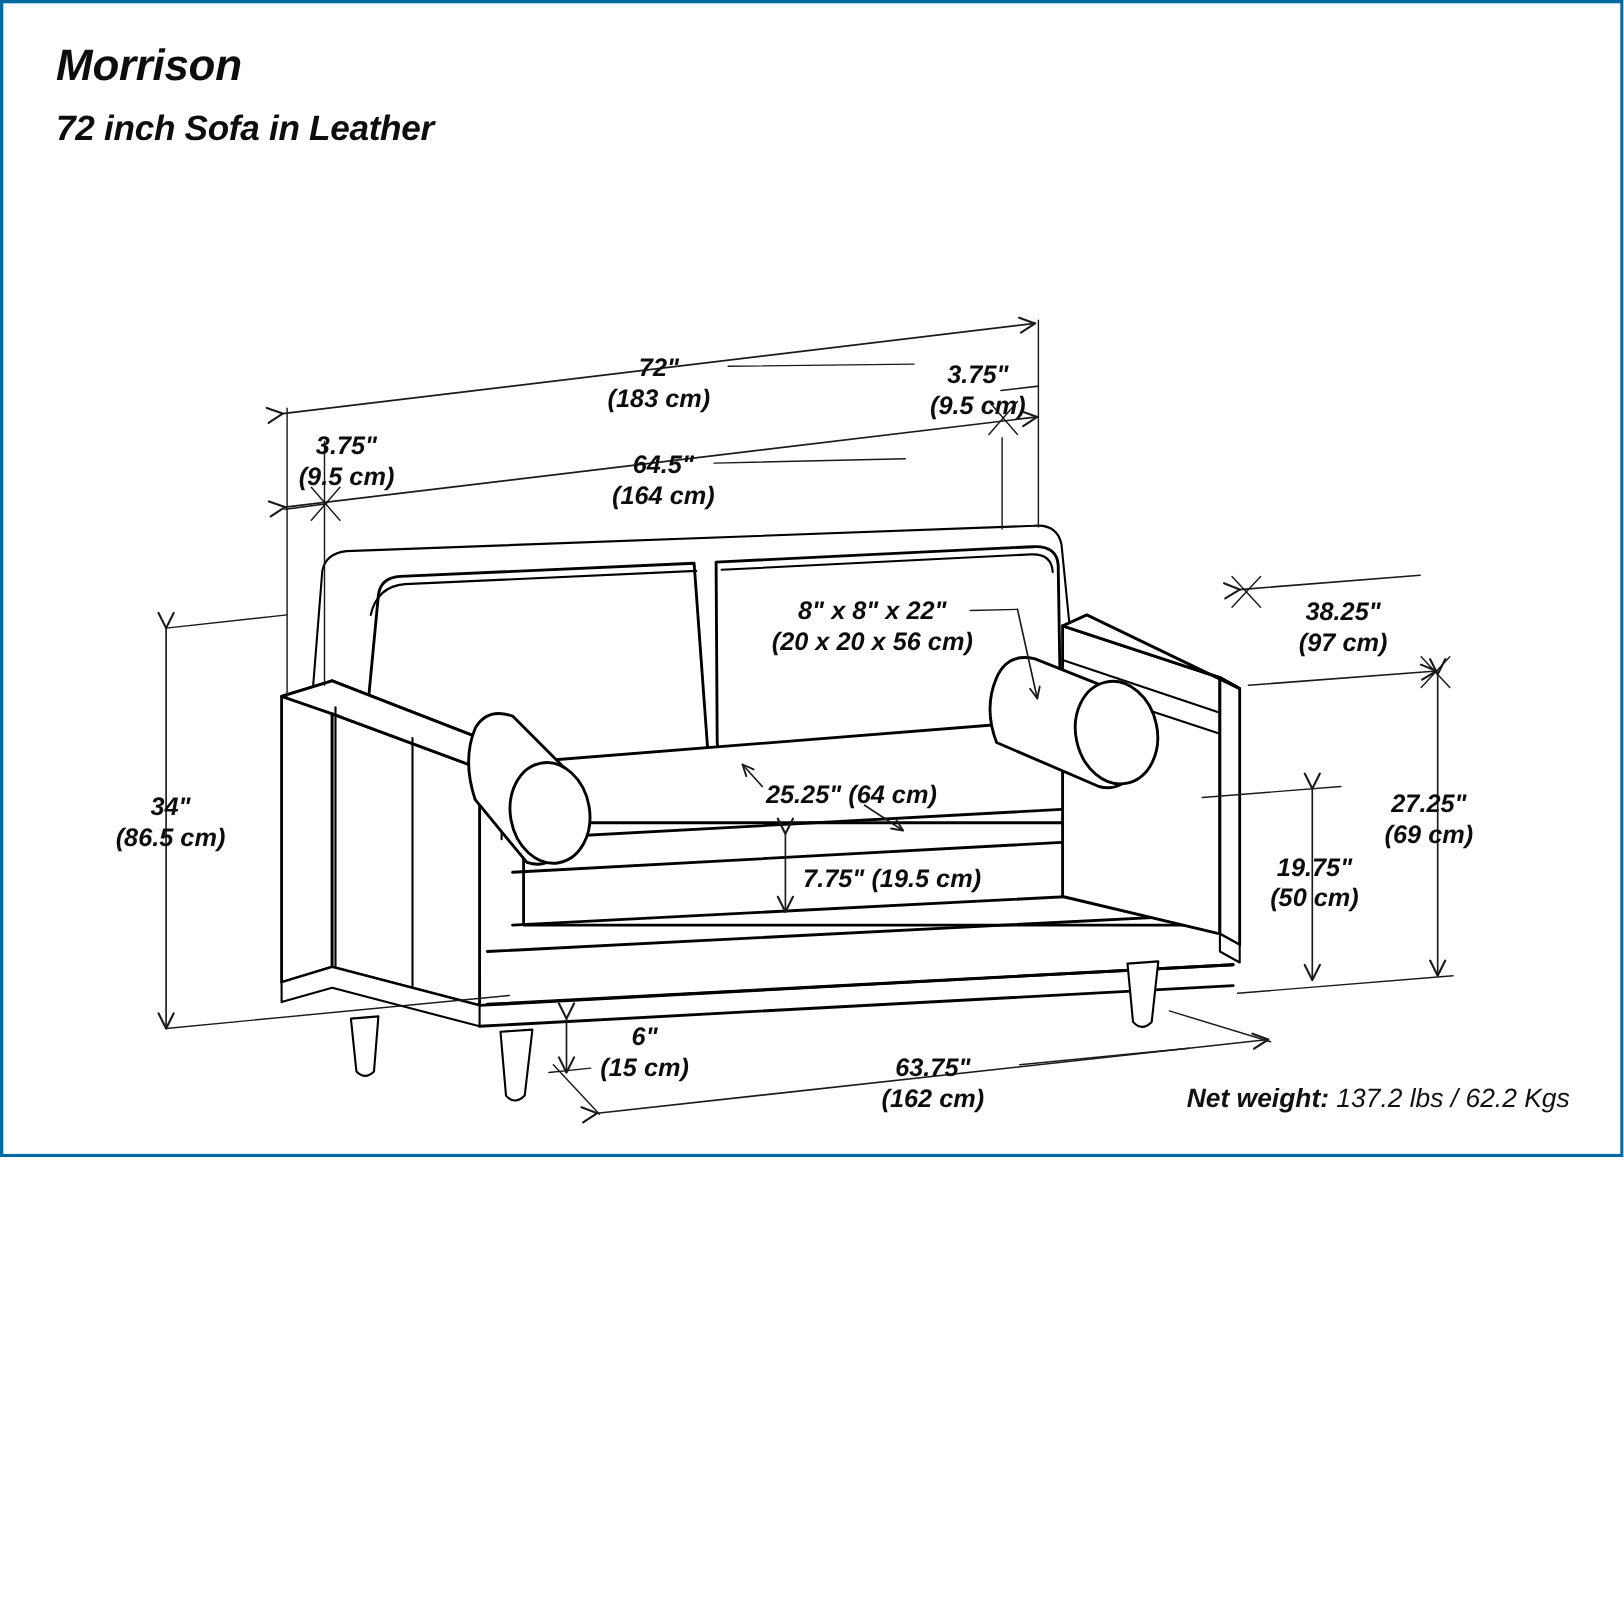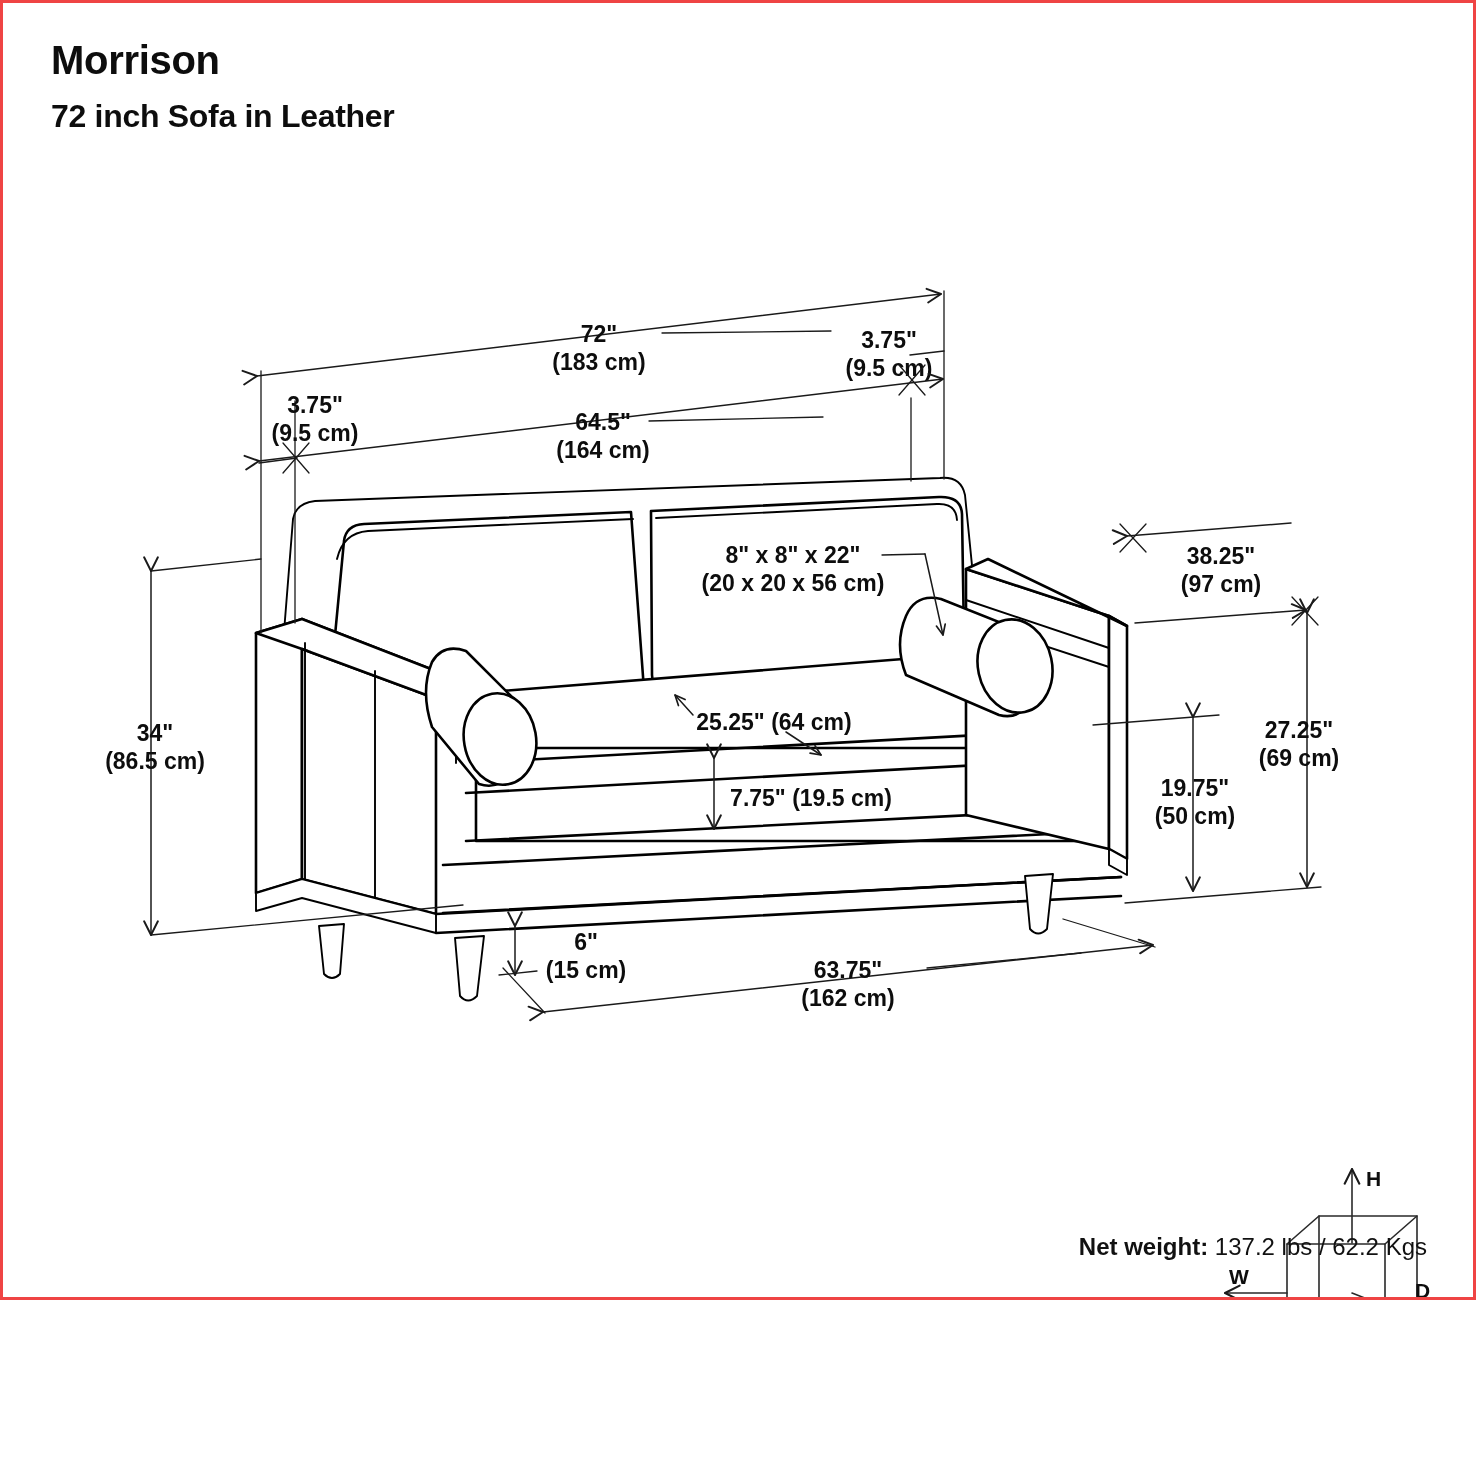--- a/index.html
+++ b/index.html
@@ -8,25 +8,26 @@
     padding: 0;
     background: #ffffff;
   }
   body {
     font-family: "Liberation Sans", sans-serif;
     color: #111111;
   }
   .page {
     position: relative;
     width: 1476px;
-    height: 1300px;
+    height: 1052px;
     background: #ffffff;
-    border: 3px solid #ef4444;
+    border: 3px solid #0369a1;
     box-sizing: border-box;
     overflow: hidden;
+    font-style: italic;
   }
   .titles {
     position: absolute;
     left: 48px;
     top: 34px;
     width: 900px;
   }
   .title-main {
     font-size: 40px;
     font-weight: bold;

